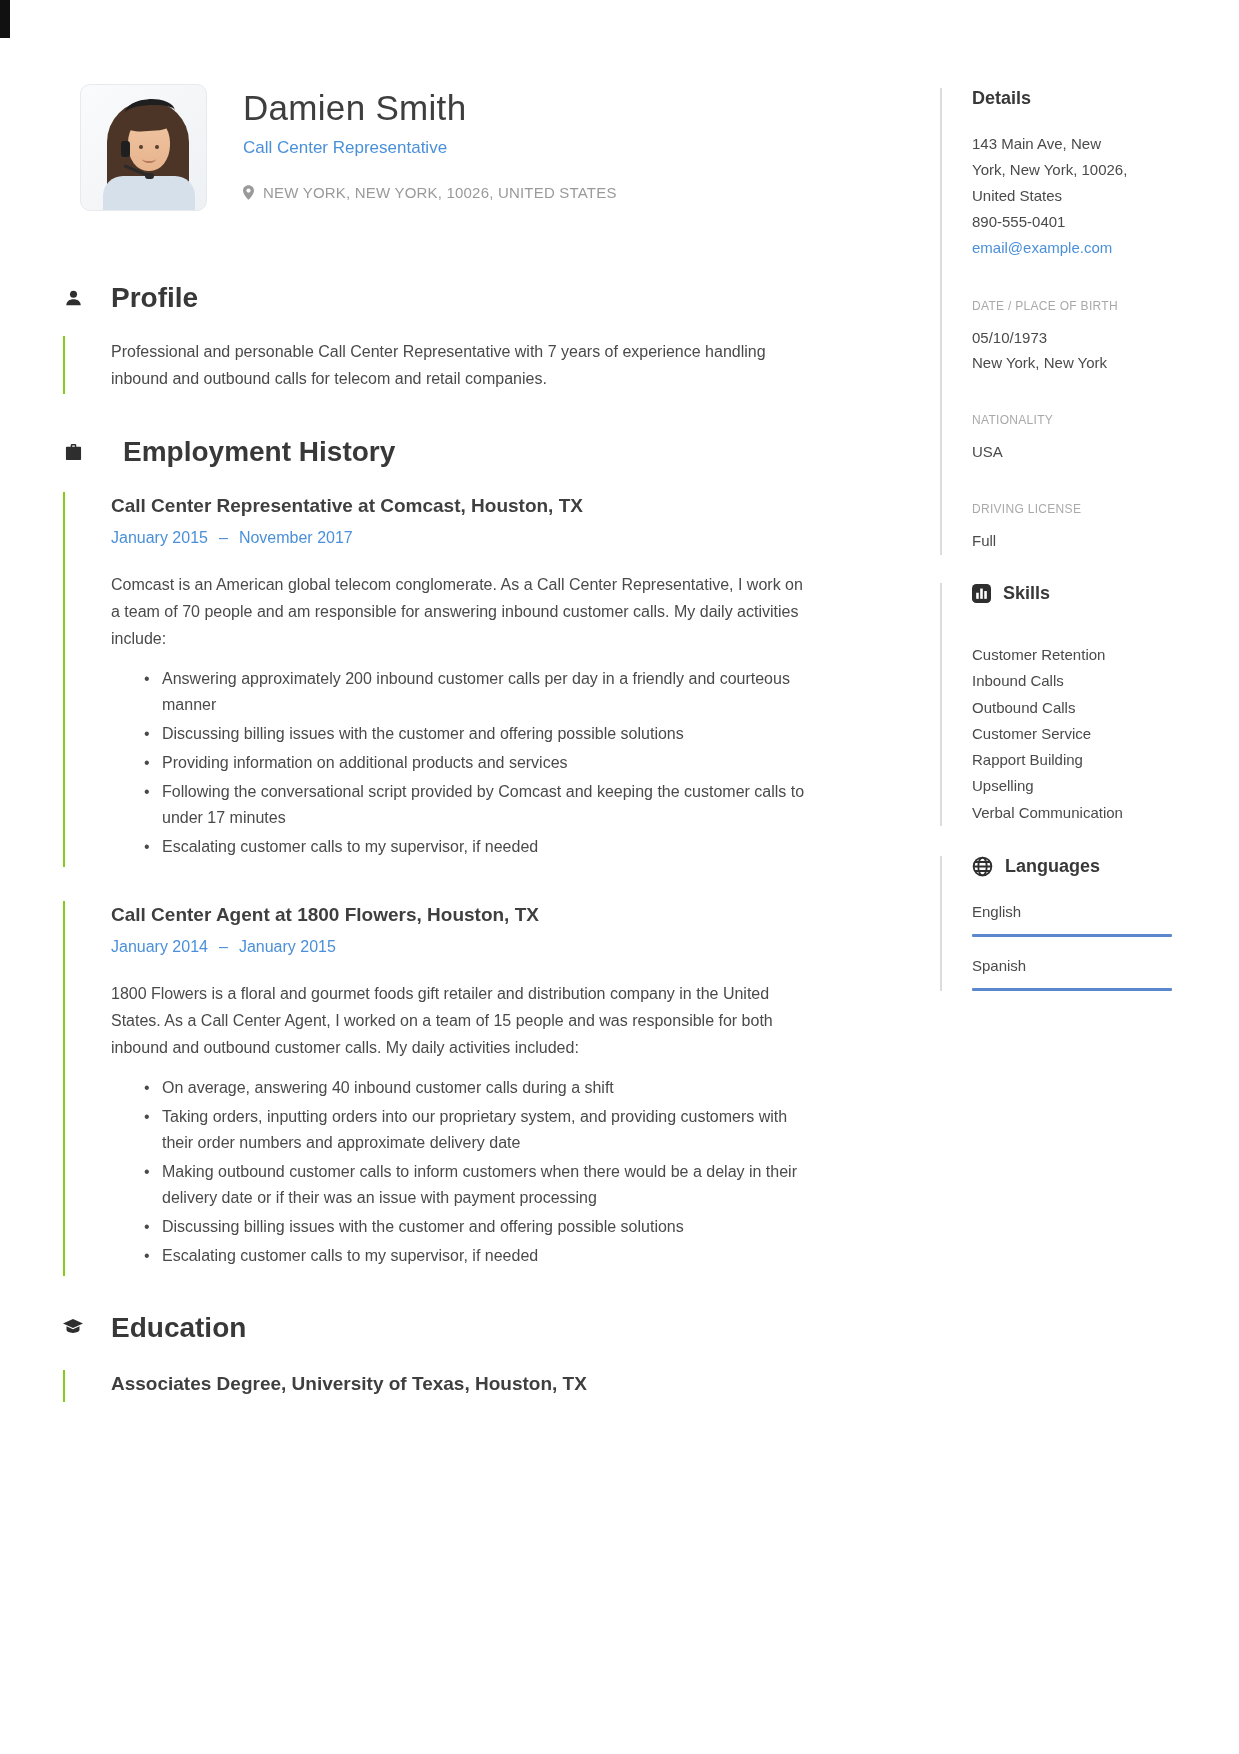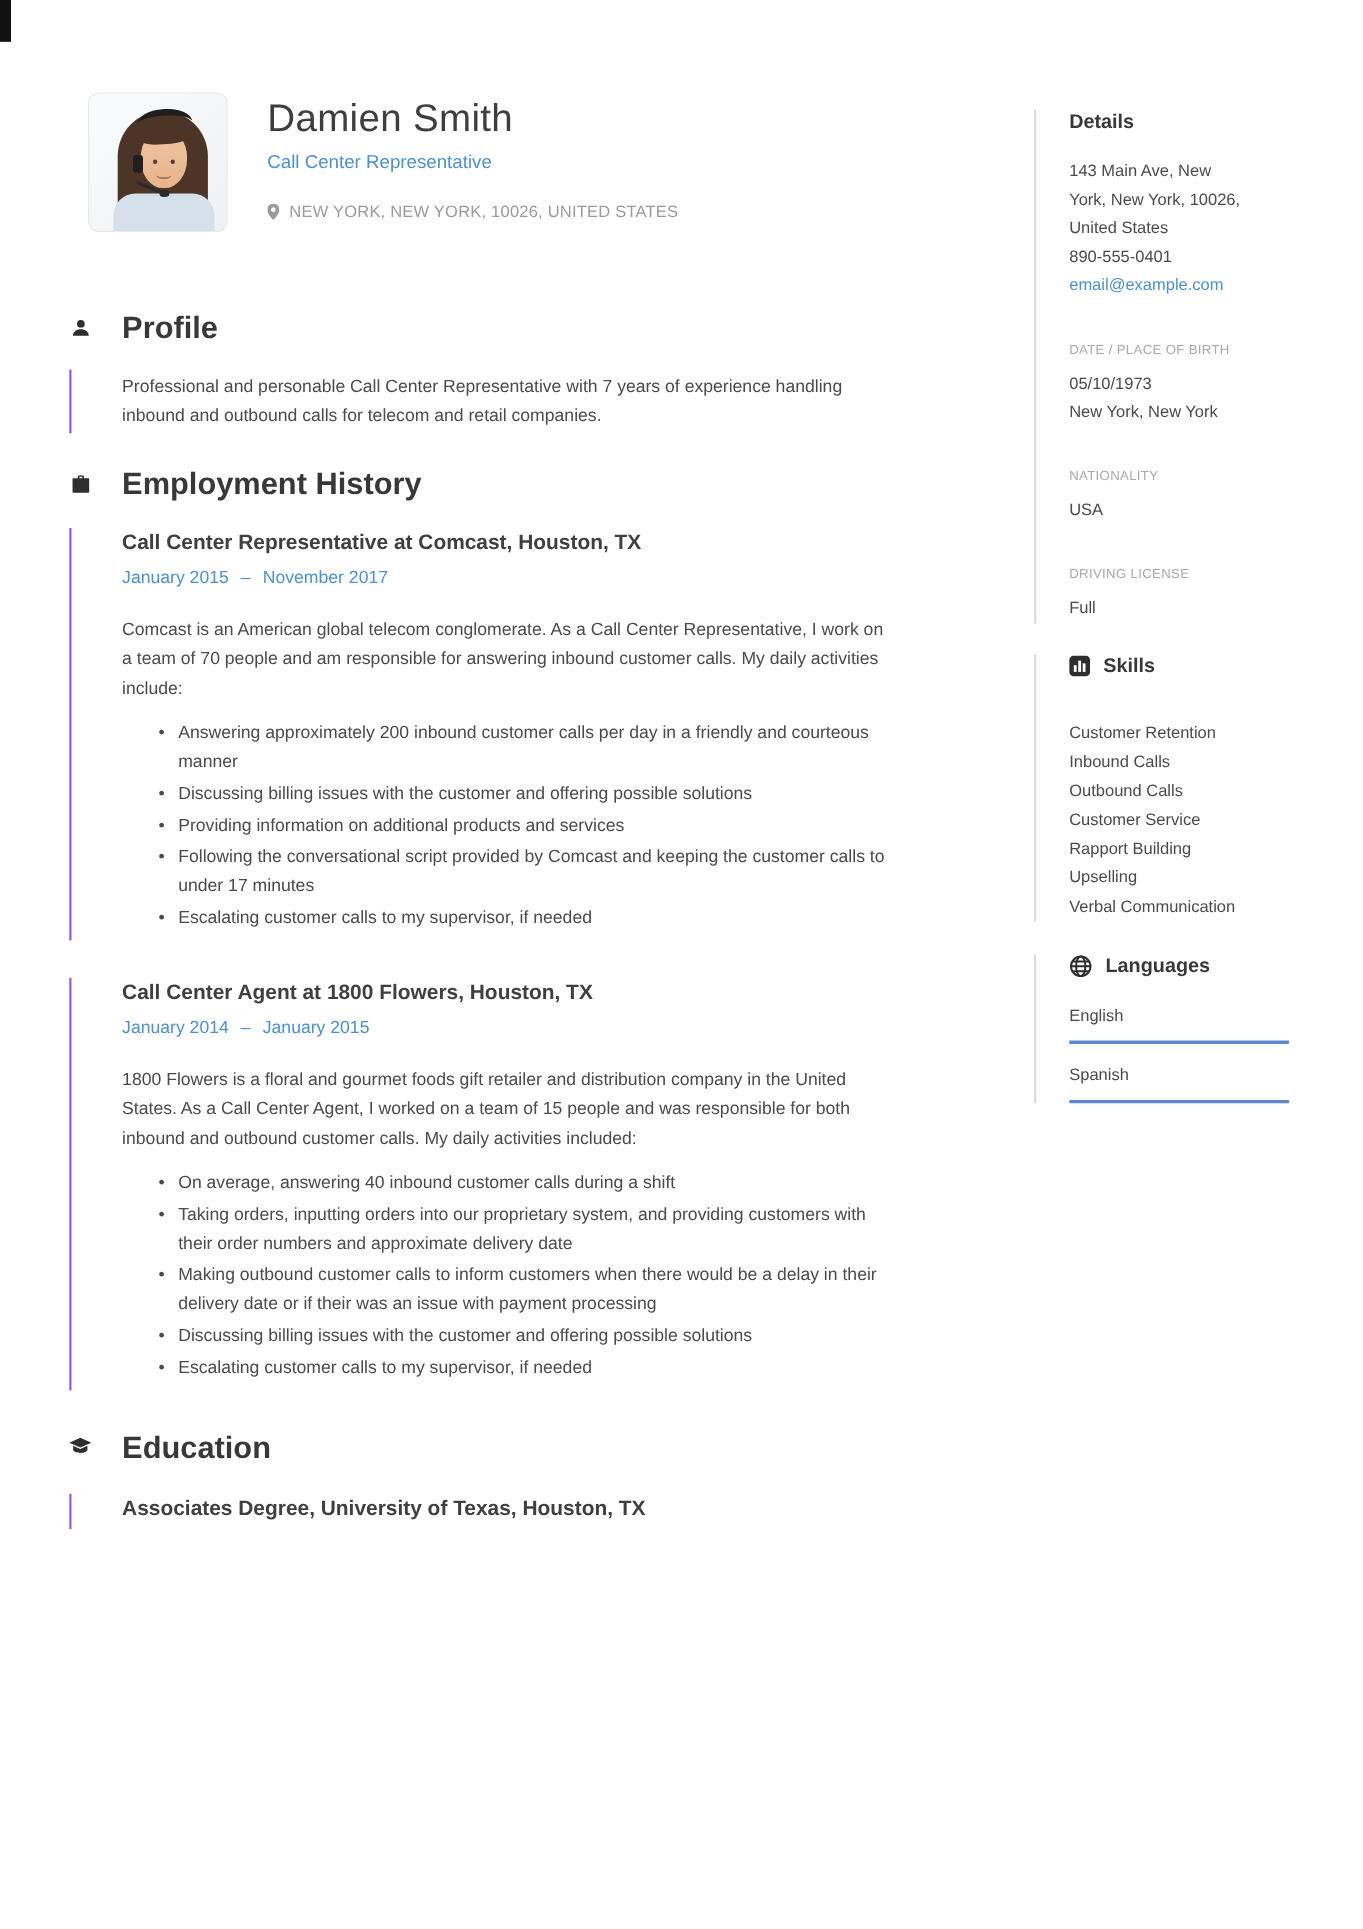--- a/index.html
+++ b/index.html
@@ -52,41 +52,41 @@
   .location-row { display: flex; align-items: center; margin-top: 26px; }
   .location-row svg { margin-right: 9px; flex: 0 0 auto; }
   .location-text { font-size: 15px; color: #9a9a9a; letter-spacing: 0.2px; }
 
   
   .main { position: absolute; left: 63px; top: 282px; width: 748px; }
   .section-heading { display: flex; align-items: center; }
   .section-heading .h-icon { width: 20px; display: flex; justify-content: center; margin-right: 28px; flex: 0 0 auto; }
   .section-heading h2 { font-size: 28px; line-height: 32px; font-weight: 700; color: #383838; margin: 0; }
 
-  .content-block { border-left: 2px solid #8b5cf6; padding-left: 46px; }
+  .content-block { border-left: 2px solid #84cc16; padding-left: 46px; }
   .profile-text { font-size: 16px; line-height: 27px; color: #4a4a4a; margin: 0; }
   .profile-block { margin-top: 22px; padding-top: 2px; padding-bottom: 2px; }
 
-  .emp-heading { margin-top: 30px; }
+  .emp-heading { margin-top: 42px; gap: 12px; }
   .job-block { margin-top: 24px; padding-top: 2px; padding-bottom: 4px; }
   .job-block + .job-block { margin-top: 34px; }
   .job-title { font-size: 19px; line-height: 24px; font-weight: 700; color: #3f3f3f; }
   .dates { display: flex; gap: 11px; margin-top: 11px; font-size: 16px; color: #4a90d9; }
   .job-desc { font-size: 16px; line-height: 27px; color: #4a4a4a; margin: 24px 0 0 0; }
   ul.bullets { list-style: none; margin: 14px 0 0 33px; padding: 0; }
   ul.bullets li { position: relative; padding-left: 18px; font-size: 16px; line-height: 26px;
     color: #4a4a4a; margin-bottom: 3px; }
   ul.bullets li::before { content: "•"; position: absolute; left: 0; top: 0; color: #4a4a4a; }
 
   .edu-heading { margin-top: 36px; }
   .edu-block { margin-top: 26px; padding-top: 2px; padding-bottom: 6px; }
   .edu-date { margin-top: 7px; font-size: 16px; color: #4a90d9; }
 
   
-  .sidebar { position: absolute; left: 940px; top: 100px; width: 232px; }
+  .sidebar { position: absolute; left: 940px; top: 88px; width: 232px; }
   .side-section { border-left: 2px solid #dcdcdc; padding-left: 30px; }
   .side-section + .side-section { margin-top: 28px; }
   .side-section.languages { margin-top: 30px; }
   .side-heading { font-size: 18px; font-weight: 700; color: #383838; margin: 0; }
   .side-heading-row { display: flex; align-items: center; }
   .side-heading-row svg { margin-right: 12px; flex: 0 0 auto; }
   .side-text { font-size: 15px; line-height: 26px; color: #4a4a4a; }
   .address { margin-top: 22px; }
   .email-link { color: #4a90d9; text-decoration: none; display: inline-block; }
   .side-label { margin-top: 38px; font-size: 12px; color: #a9a9a9; letter-spacing: 0.3px; }

